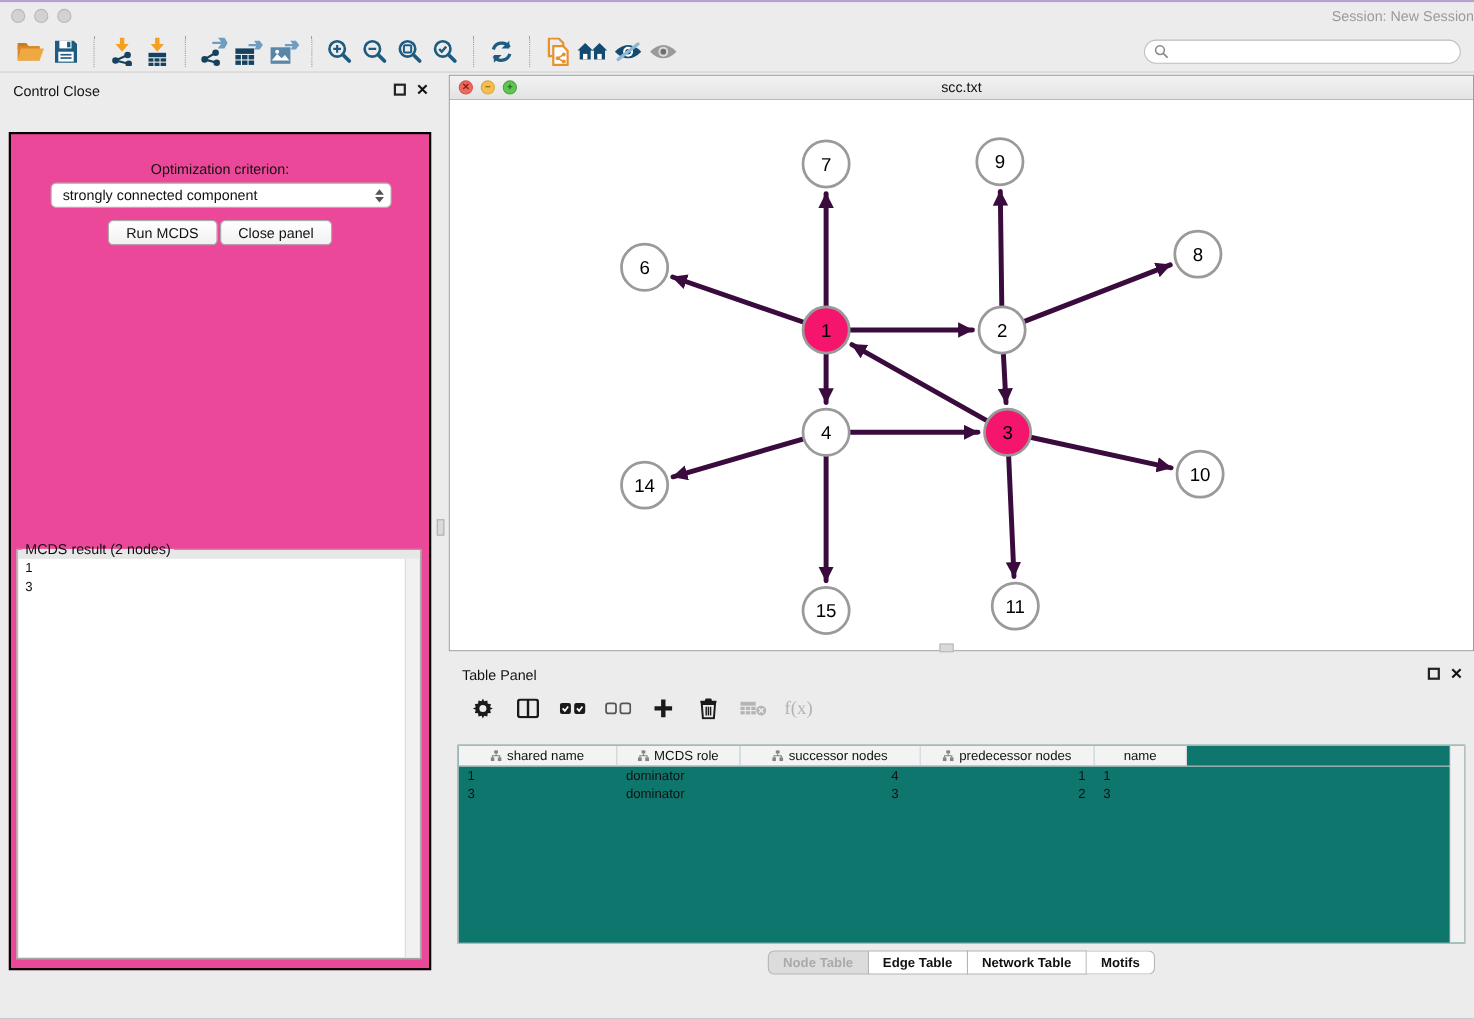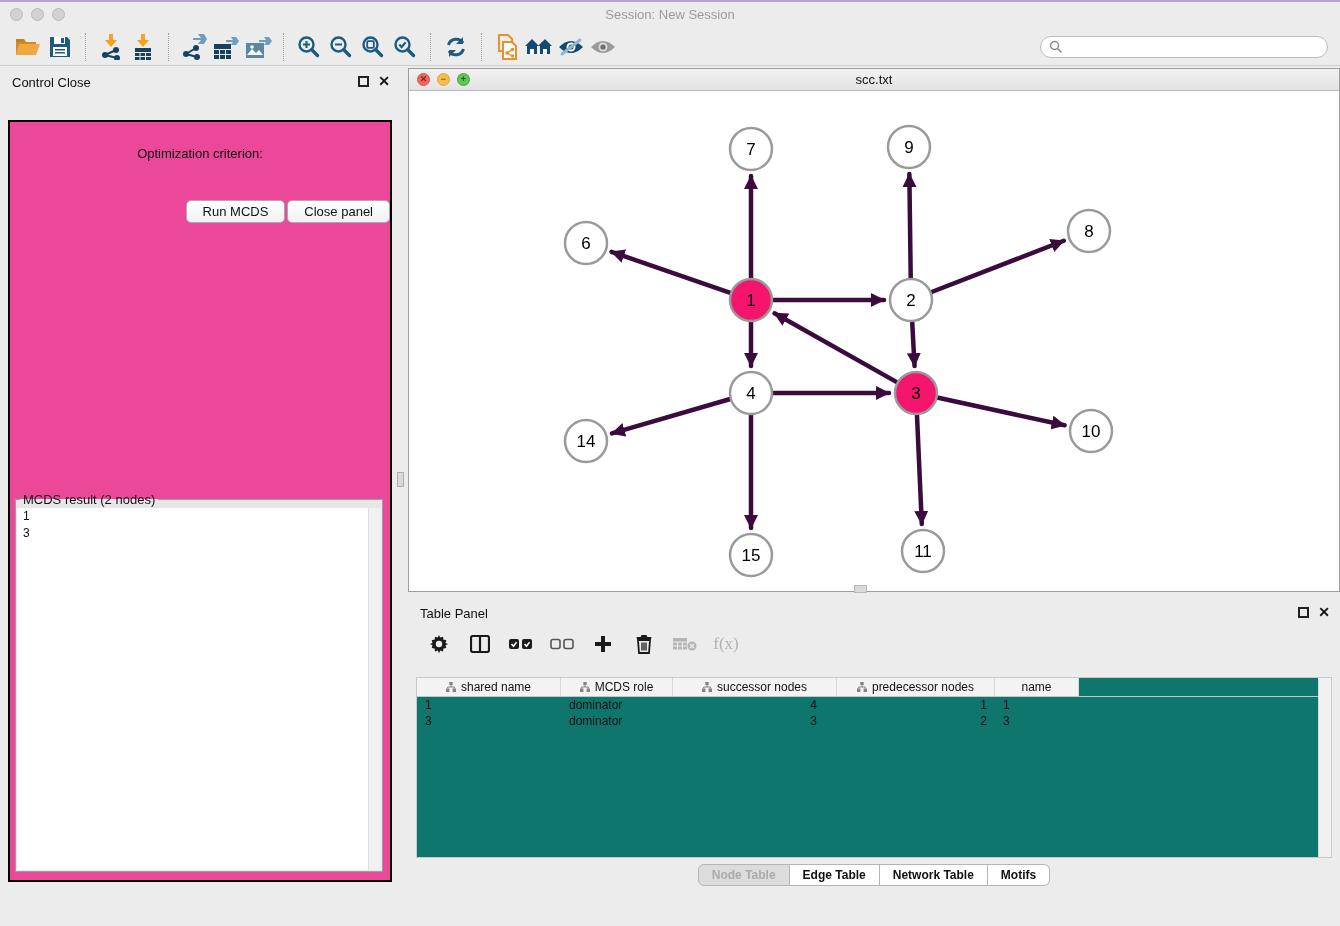--- a/index.html
+++ b/index.html
@@ -2,21 +2,21 @@
 <html><head>
 <meta charset="utf-8">
 <style>
   *{box-sizing:border-box;margin:0;padding:0}
   body{font-family:"Liberation Sans",sans-serif;background:#555}
   .app{position:relative;width:1340px;height:926px;background:#ececec;overflow:hidden;border-top:2px solid #b7a0d1}
   
   .titlebar{position:relative;height:26px;background:#ececec}
   .traffic{position:absolute;top:6px;left:10px;display:flex;gap:8px}
   .light{width:13px;height:13px;border-radius:50%;background:#d2d2d2;border:1px solid #b9b9b9}
-  .title-text{text-align:center;line-height:26px;font-size:13px;color:#9b9b9b}
+  .title-text{text-align:right;line-height:26px;font-size:13px;color:#9b9b9b}
   
   .toolbar{height:38px;display:flex;align-items:center;padding:0 12px;border-bottom:1px solid #cfcfcf;background:#ececec}
   .tb-icon{width:32px;height:30px;display:flex;align-items:center;justify-content:center;cursor:pointer}
   .tb-sep{width:1px;height:28px;border-left:1px dotted #9f9f9f;margin:0 9px}
   .search-field{margin-left:auto;width:288px;height:22px;border:1px solid #bdbdbd;border-radius:12px;background:#fff;display:flex;align-items:center;padding:0 8px;gap:5px}
   .search-field input{border:none;outline:none;flex:1;font-size:12px;background:transparent;font-family:"Liberation Sans",sans-serif}
   
   .main{position:absolute;top:66px;left:0;right:0;bottom:36px}
   
   .control-panel{position:absolute;left:0;top:0;width:400px;height:100%}
@@ -30,21 +30,21 @@
   .cp-tab.first{border-left:1px solid #ababab;border-radius:6px 0 0 6px}
   .cp-tab.last-joined{border-radius:0 6px 6px 0}
   .cp-tab.selected{margin-left:3px;border:1px solid #c2c2c2;border-radius:6px;background:#f4f4f4;color:#c6c6c6}
   .cp-content{position:absolute;left:8px;right:8px;top:52px;bottom:8px;border:2px solid #000000;background:#ec4899}
   .opt-label{position:absolute;top:24px;left:0;right:0;text-align:center;font-size:13px;color:#111}
   .criterion-select{position:absolute;top:44px;left:36px;width:310px;height:23px;background:#fff;border:1px solid #b0b0b0;border-radius:5px;display:flex;align-items:center;padding:0 6px 0 10px;cursor:pointer}
   .criterion-select .val{flex:1;font-size:13px;color:#111}
   .stepper{display:flex;flex-direction:column;gap:2px;align-items:center}
   .tri-up{width:0;height:0;border-left:4px solid transparent;border-right:4px solid transparent;border-bottom:5px solid #555}
   .tri-down{width:0;height:0;border-left:4px solid transparent;border-right:4px solid transparent;border-top:5px solid #555}
-  .btn-row{position:absolute;top:78px;left:0;right:0;display:flex;justify-content:flex-end;gap:2px}
+  .btn-row{position:absolute;top:78px;left:0;right:0;display:flex;justify-content:center;gap:2px}
   .push-btn{height:23px;padding:0 16px;font-size:13px;color:#111;background:linear-gradient(#ffffff,#f1f1f1);border:1px solid #ababab;border-radius:5px;cursor:pointer;font-family:"Liberation Sans",sans-serif}
   .result-fieldset{position:absolute;left:5px;right:7px;top:370px;bottom:8px;border:1px solid #9e9e9e;background:#e7e7e7;padding:1px}
   .result-fieldset legend{font-size:13px;color:#111;padding:0 3px;margin-left:3px}
   .result-list{position:relative;width:100%;height:100%;background:#fff;overflow:hidden}
   .result-item{font-size:12px;color:#111;padding:1px 6px;line-height:15px}
   .scroll-strip{position:absolute;top:0;right:0;bottom:0;width:13px;background:#f1f1f1;border-left:1px solid #ddd}
   
   .right-area{position:absolute;left:400px;top:0;right:0;height:100%}
   .v-handle{position:absolute;left:-3px;top:404px;width:7px;height:15px;background:#d9d9d9;border:1px solid #b0b0b0;z-index:3;cursor:col-resize}
   .net-window{position:absolute;left:8px;top:0;width:932px;height:524px;border:1px solid #9e9e9e;background:#fff}
@@ -254,20 +254,27 @@
     <div class="control-panel">
       <div class="cp-header">
         <span class="panel-title">Control Close</span>
         <span class="panel-btns">
           <span class="float-btn"></span>
           <span class="close-btn">✕</span>
         </span>
       </div>
       <div class="cp-content">
         <div class="opt-label">Optimization criterion:</div>
+        <div class="criterion-select">
+          <span class="val">strongly connected component</span>
+          <span class="stepper">
+              <span class="tri-up"></span>
+              <span class="tri-down"></span>
+            </span>
+        </div>
         <div class="btn-row">
           <button class="push-btn">Run MCDS</button>
           <button class="push-btn">Close panel</button>
         </div>
         <fieldset class="result-fieldset">
           <legend>MCDS result (2 nodes)</legend>
           <div class="result-list">
             <div class="result-item">1</div>
             <div class="result-item">3</div>
             <div class="scroll-strip"></div>

